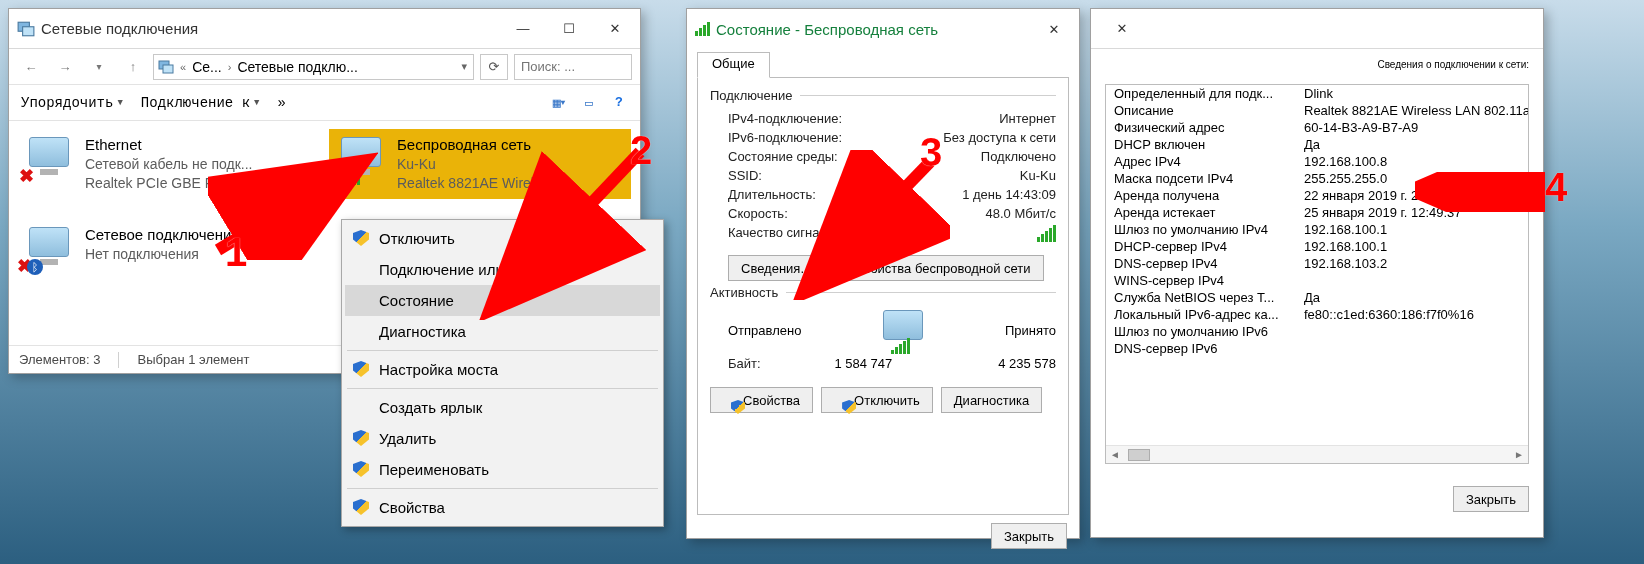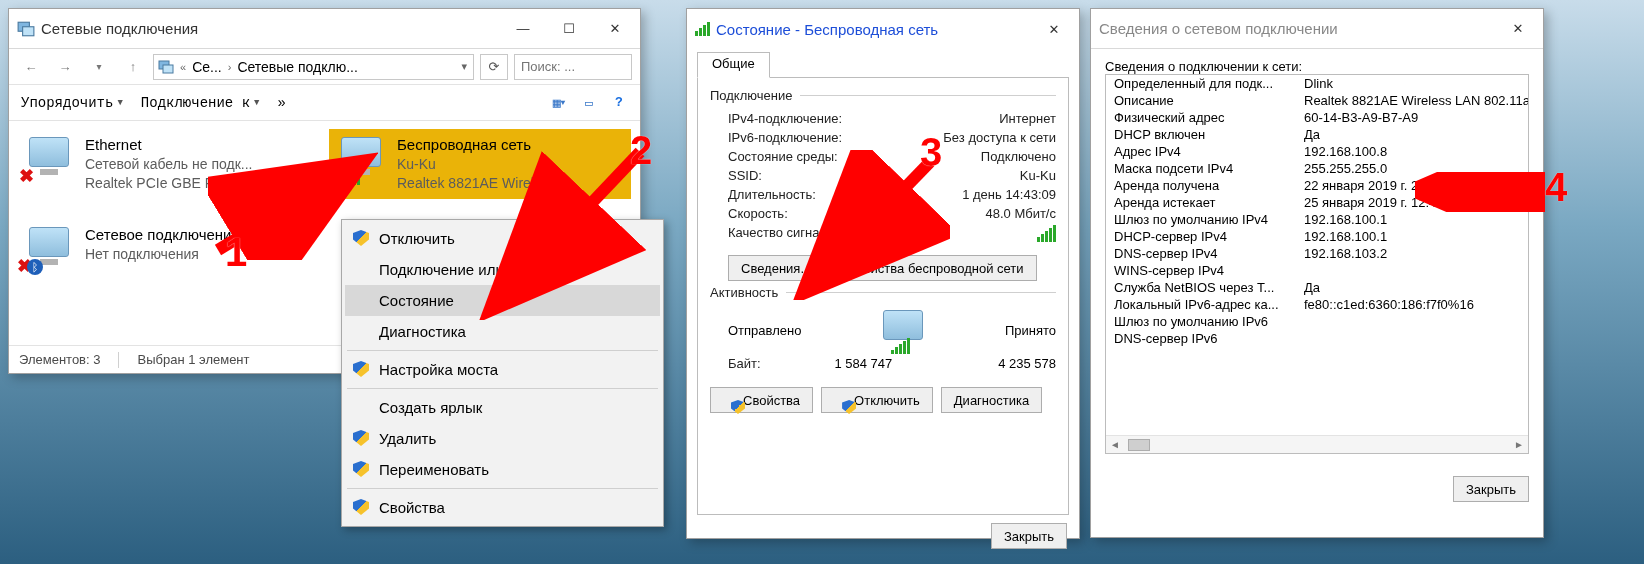--- a/index.html
+++ b/index.html
@@ -64,33 +64,33 @@
   .win2{ left:686px; top:8px; width:394px; height:531px;}
   .win2 .titlebar{border-bottom:none;}
   .tabrow{height:28px;display:flex;align-items:flex-end;padding:0 10px;}
   .tab{height:26px;padding:3px 14px 0;border:1px solid #bcbcbc;background:#fff;border-bottom:1px solid #fff;font-size:13px;position:relative;top:1px;}
   .tabarea{border:1px solid #bcbcbc;margin:0 10px 8px;padding:10px 12px 12px;min-height:438px;}
   .grp-title{font-size:13px;color:#222;margin-bottom:6px;display:flex;align-items:center;gap:8px;}
   .grp-title .line{flex:1;height:1px;background:#cfcfcf;}
   .kvrow{display:flex;justify-content:space-between;font-size:13px;padding:2px 0 2px 18px;}
   .kvrow .k{color:#222;}
   .kvrow .v{color:#222;}
-  .btnrow{display:flex;gap:10px;margin:8px 0 4px 18px;}
+  .btnrow{display:flex;gap:17px;margin:8px 0 4px 18px;}
   .wbtn{height:26px;padding:0 12px;border:1px solid #adadad;background:#efefef;font-size:13px;display:flex;align-items:center;gap:6px;}
   .activity{margin-top:6px;}
   .act-head{display:flex;justify-content:space-between;align-items:center;padding:2px 0 2px 18px;font-size:13px;}
   .act-ico{width:64px;height:44px;position:relative;}
   .act-ico .cmon{left:12px;top:2px;}
   .act-ico .sigbars{left:20px;bottom:-2px;}
   .footbtns{display:flex;gap:8px;padding:0 0 0 0;margin-top:8px;}
   .closebtn-row{display:flex;justify-content:flex-end;padding:0 12px 6px;}
   
   .win3{ left:1090px; top:8px; width:454px; height:530px;}
   .w3body{padding:10px 14px 8px;}
-  .w3lbl{font-size:13px;margin-bottom:0;}
+  .w3lbl{font-size:10px;margin-bottom:14px;text-align:right;}
   .w3table{border:1px solid #bcbcbc;height:380px; overflow:hidden; position:relative;}
   .w3cols{display:flex;height:24px;border-bottom:1px solid #d8d8d8;background:#fff;}
   .w3col{padding:3px 8px;font-size:13px;border-right:1px solid #e3e3e3;}
   .w3col.c1{width:190px;}
   .w3col.c2{flex:1;}
   .w3rows{overflow:hidden;}
   .w3row{display:flex;font-size:13px;padding:1px 0;}
   .w3row .c1{width:190px;padding:0 8px;white-space:nowrap;overflow:hidden;text-overflow:ellipsis;}
   .w3row .c2{flex:1;padding:0 8px;white-space:nowrap;overflow:hidden;}
   .w3scroll{position:absolute;bottom:0;left:0;right:0;height:18px;border-top:1px solid #e3e3e3;background:#f5f5f5;display:flex;align-items:center;}
@@ -241,21 +241,21 @@
 </div>
 
 <div class="window win2">
   <div class="titlebar">
     <div style="display:flex;gap:1px;align-items:flex-end;margin-right:6px">
         <span style="width:3px;height:5px;background:#2aa82a"></span>
         <span style="width:3px;height:8px;background:#2aa82a"></span>
         <span style="width:3px;height:11px;background:#2aa82a"></span>
         <span style="width:3px;height:14px;background:#2aa82a"></span>
       </div>
-    <span class="ttext" style="color:#1d4ed8">Состояние - Беспроводная сеть</span>
+    <span class="ttext" style="color:#15803d">Состояние - Беспроводная сеть</span>
     <div class="winbtns">
         <div class="winbtn close">✕</div>
       </div>
   </div>
   <div class="tabrow">
     <div class="tab">Общие</div>
   </div>
   <div class="tabarea">
     <div class="grp-title">
         <span>Подключение</span>
@@ -338,21 +338,20 @@
       <div class="wbtn">Диагностика</div>
     </div>
   </div>
   <div class="closebtn-row">
       <div class="wbtn">Закрыть</div>
     </div>
 </div>
 
 <div class="window win3">
   <div class="titlebar">
-    <span class="ttext" style="color:#888">Сведения о сетевом подключении</span>
     <div class="winbtns">
         <div class="winbtn close">✕</div>
       </div>
   </div>
   <div class="w3body">
     <div class="w3lbl">Сведения о подключении к сети:</div>
     <div class="w3table">
       <div class="w3rows" id="w3rows">
           <div class="w3row">
             <div class="c1">Определенный для подк...</div>

